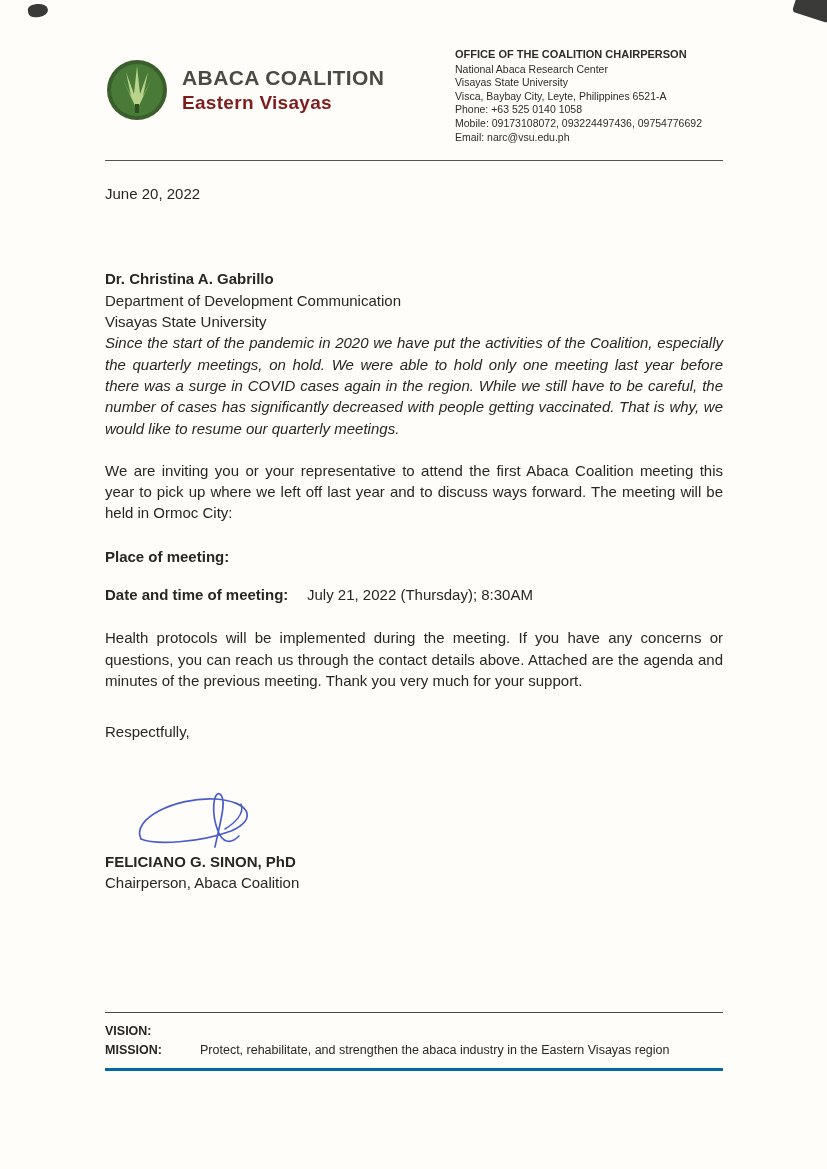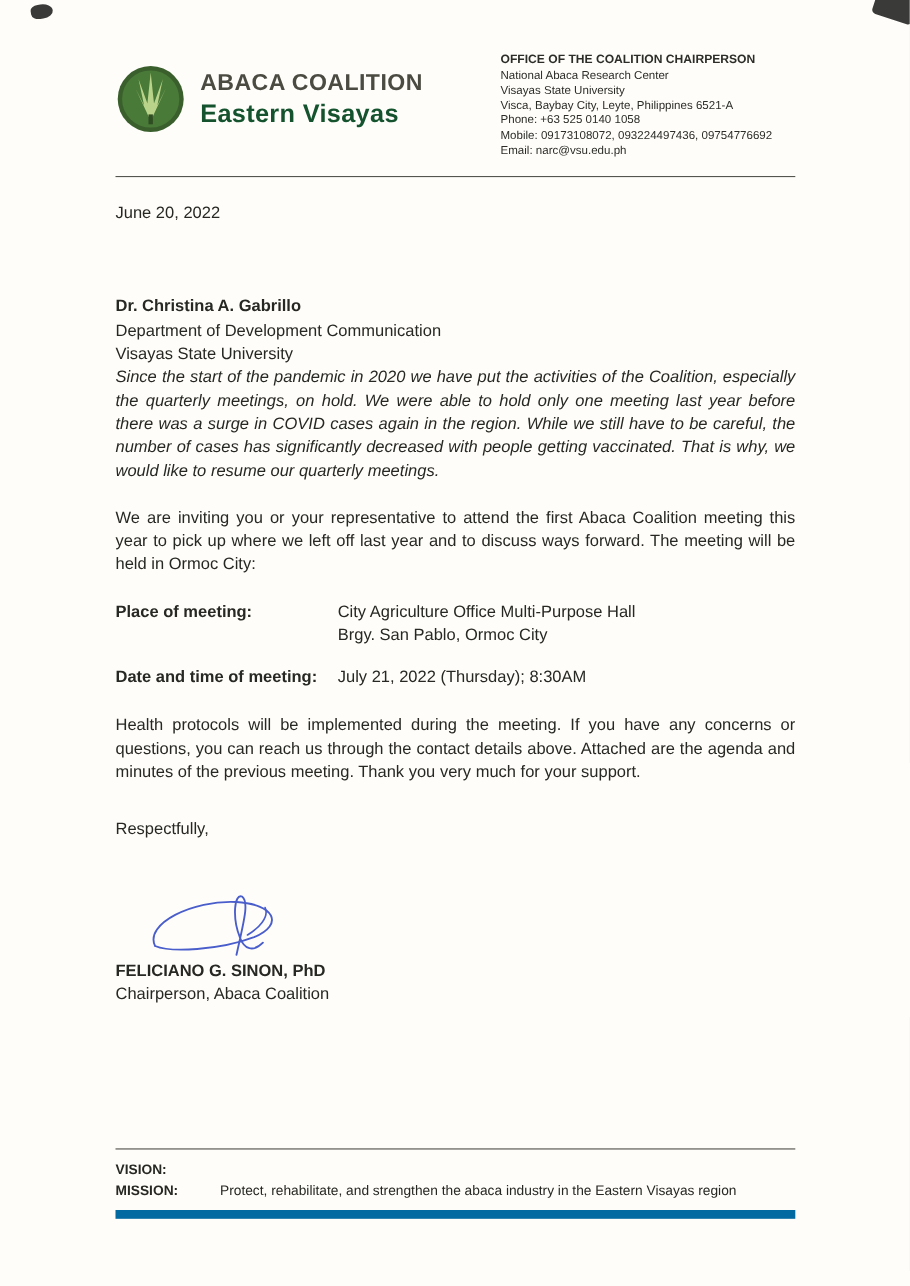--- a/index.html
+++ b/index.html
@@ -21,21 +21,21 @@
   .artifact.tr{right:-6px;top:-8px;width:38px;height:26px;transform:rotate(18deg);border-radius:4px;}
 
   .content{padding:0 104px 0 105px;}
 
   
   .letterhead{display:flex;align-items:flex-start;padding-top:48px;}
   .brand{display:flex;align-items:center;gap:13px;margin-top:10px;}
   .logo{width:64px;height:64px;flex:0 0 auto;}
   .brand-text{line-height:1.25;}
   .org-name{font-size:21px;font-weight:700;letter-spacing:0.4px;color:#4b4b42;}
-  .org-region{font-size:23px;font-weight:700;color:#14532d;letter-spacing:0.3px;}
+  .org-region{font-size:19px;font-weight:700;color:#7f1d1d;letter-spacing:0.3px;}
   .office{margin-left:auto;width:268px;font-size:10.5px;line-height:13.6px;color:#2c2c28;}
   .office-title{font-weight:700;font-size:11px;margin-bottom:1px;}
   .hr-header{border:none;border-top:1.5px solid #55554f;margin:16px 0 0 0;}
 
   
   .body-text{font-size:15px;line-height:21.3px;color:#272723;}
   .date-line{margin-top:22px;}
   .recipient{margin-top:64px;}
   .recipient .name{font-weight:700;}
   .para{text-align:justify;margin:0;}
@@ -50,25 +50,25 @@
 
   .valediction{margin-top:30px;}
   .sig-block{position:relative;margin-top:108px;}
   .sig-svg{position:absolute;left:22px;top:-66px;pointer-events:none;}
   .signer-name{font-weight:700;}
 
   
   .footer{
     position:absolute;left:105px;right:104px;top:1012px;
     border-top:1.5px solid #4c4c47;
-    border-bottom:8px solid #0369a1;
+    border-bottom:3px solid #0369a1;
     height:46px;
     padding-top:9px;
     box-sizing:content-box;
-    font-size:12.5px;line-height:19px;color:#272723;margin-top:32px;
+    font-size:12.5px;line-height:19px;color:#272723;
   }
   .footer-row{display:flex;}
   .footer-label{flex:0 0 95px;font-weight:700;}
   .footer-text{flex:1;}
 </style>
 </head>
 <body>
 
 <div class="page">
 
@@ -113,24 +113,20 @@
         <div>Visayas State University</div>
       </div>
 
       <p class="para p1">Since the start of the pandemic in 2020 we have put the activities of the Coalition, especially the quarterly meetings, on hold. We were able to hold only one meeting last year before there was a surge in COVID cases again in the region. While we still have to be careful, the number of cases has significantly decreased with people getting vaccinated. That is why, we would like to resume our quarterly meetings.</p>
 
       <p class="para p2">We are inviting you or your representative to attend the first Abaca Coalition meeting this year to pick up where we left off last year and to discuss ways forward. The meeting will be held in Ormoc City:</p>
 
       <div class="meeting">
         <div class="meeting-row">
           <div class="meeting-label">Place of meeting:</div>
-          <div class="meeting-value">
-            <div>City Agriculture Office Multi-Purpose Hall</div>
-            <div>Brgy. San Pablo, Ormoc City</div>
-          </div>
         </div>
         <div class="meeting-row">
           <div class="meeting-label">Date and time of meeting:</div>
           <div class="meeting-value">July 21, 2022 (Thursday); 8:30AM</div>
         </div>
       </div>
 
       <p class="p3 para">Health protocols will be implemented during the meeting. If you have any concerns or questions, you can reach us through the contact details above. Attached are the agenda and minutes of the previous meeting. Thank you very much for your support.</p>
 
       <div class="valediction">Respectfully,</div>

